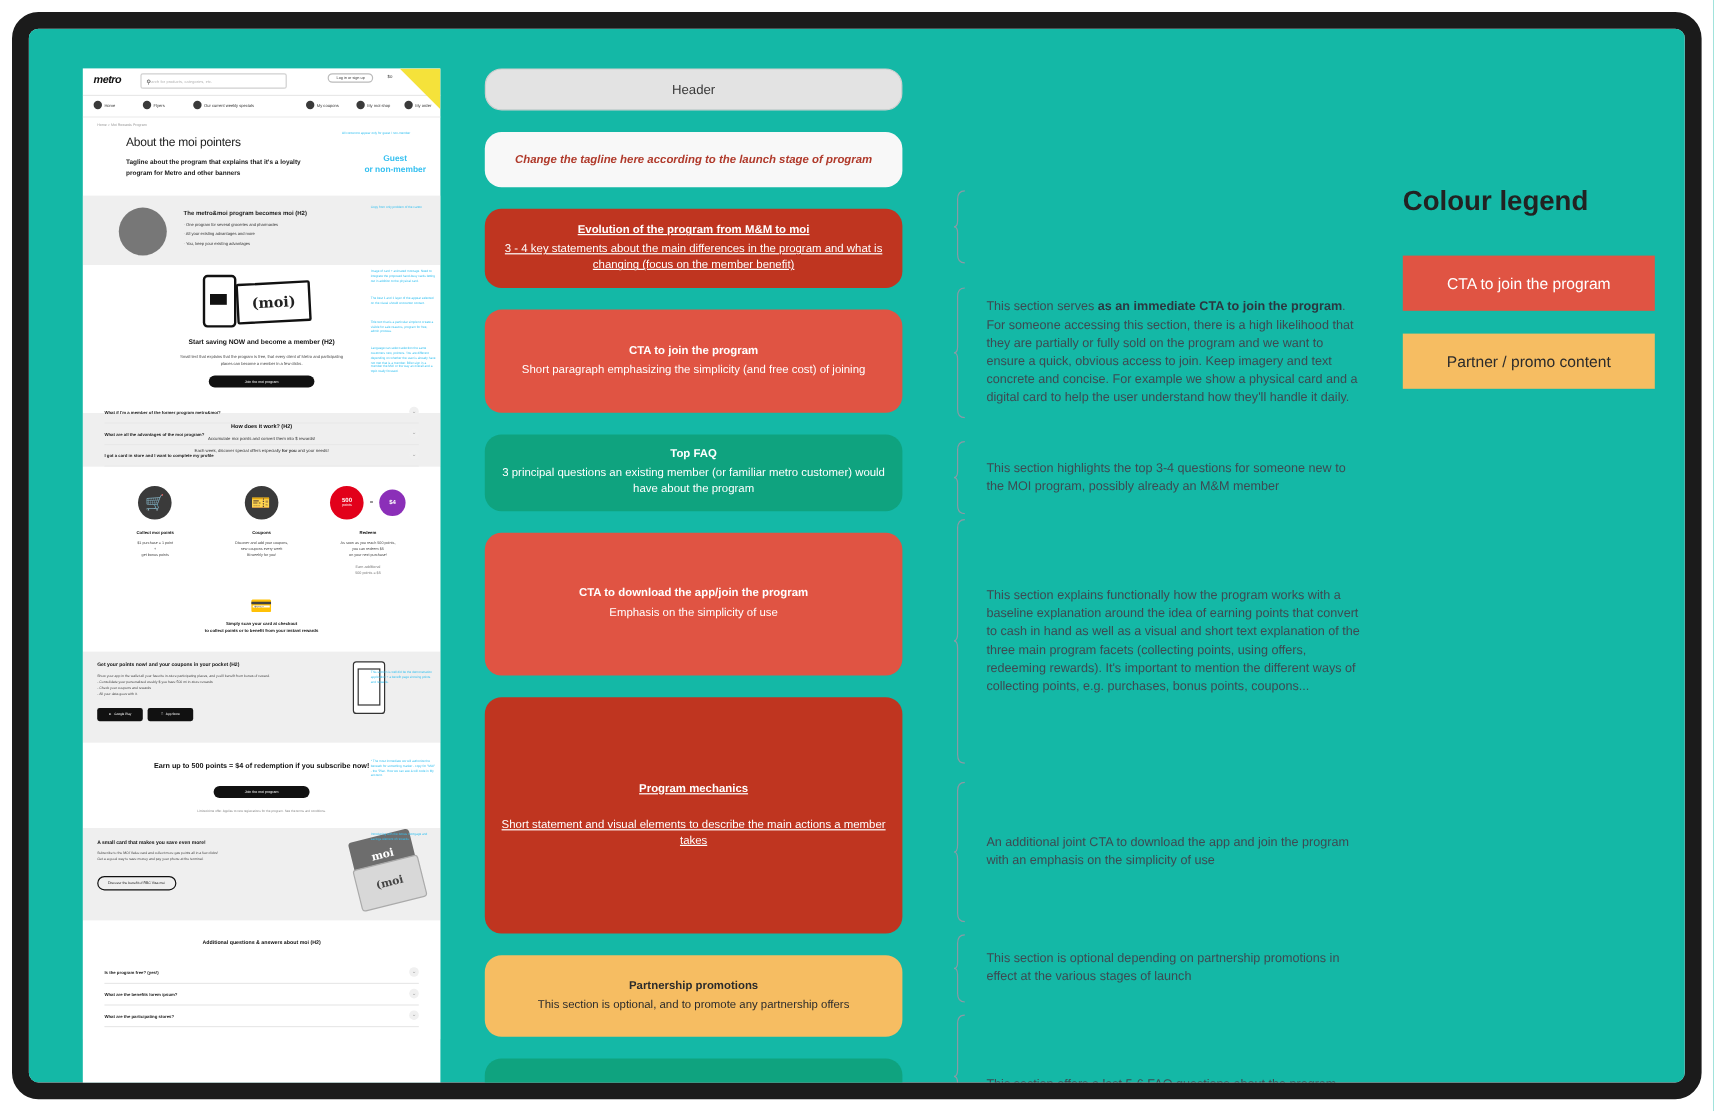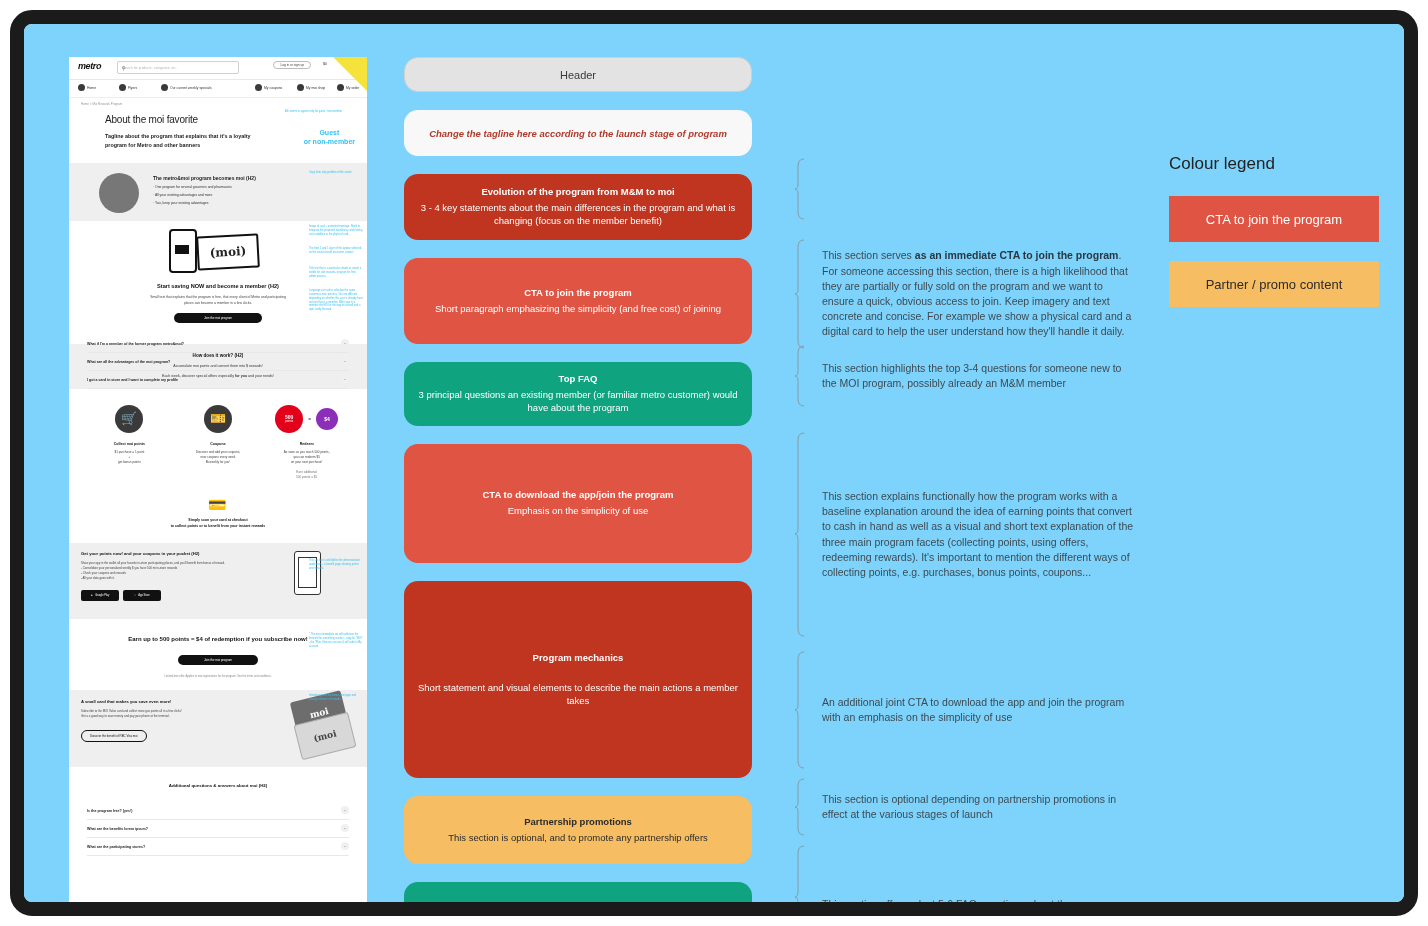--- a/index.html
+++ b/index.html
@@ -11,21 +11,21 @@
   }
   .frame{
     position:absolute;left:10px;top:10px;
     width:1408px;height:906px;
     box-sizing:border-box;
     border:14px solid #1b1b1b;
     border-radius:22px;
     background:#d9e6ed;
     overflow:hidden;
   }
-  .canvas{position:absolute;inset:0;background:#7dd3fc;}
+  .canvas{position:absolute;inset:0;background:#14b8a6;}
 
   
   .mockup{
     position:absolute;left:45px;top:33px;
     width:298px;height:861px;
     background:#ffffff;
     overflow:hidden;
     font-family:"Liberation Sans", sans-serif;
     color:#222;
   }
@@ -109,35 +109,35 @@
   .mk-s9{background:#fff;padding:16px 0 10px;}
   .mk-s9 h3{text-align:center;margin:0 0 14px;font-size:4.4px;font-weight:bold;color:#111;}
 
   
   .center{position:absolute;left:380px;top:33px;width:348px;}
   .blk{box-sizing:border-box;width:100%;margin-bottom:18px;text-align:center;display:flex;flex-direction:column;align-items:center;justify-content:center;padding:8px 8px;border-radius:14px;}
   .blk .t{font-weight:bold;font-size:9.5px;line-height:1.35;}
   .blk .s{font-size:9.5px;line-height:1.4;margin-top:2px;}
   .blk-header{background:#e3e3e3;border:1px solid #cfcfcf;height:35px;color:#3a3a3a;font-size:11px;}
   .blk-tagline{background:#f8f8f8;height:46px;color:#b03a2b;font-weight:bold;font-style:italic;font-size:9.5px;}
-  .blk-darkred{background:#bf3520;color:#fff;}
+  .blk-darkred{background:#bf3520;color:#fff;text-decoration:underline;}
   .blk-red{background:#e05443;color:#fff;}
   .blk-green{background:#0fa37f;color:#fff;}
   .blk-orange{background:#f6bd62;color:#2b2b2b;}
 
   
   .notes{position:absolute;left:770px;top:33px;width:340px;}
   .note{position:absolute;display:flex;align-items:center;}
   .brace{width:14px;flex:0 0 14px;align-self:stretch;}
   .note p{margin:0;font-size:10.5px;line-height:1.45;color:#3d4a52;padding-left:14px;}
   .note p b{font-weight:bold;color:#2b3740;}
 
   
   .legend{position:absolute;left:1145px;top:130px;width:210px;}
-  .legend h2{margin:0 0 22px;font-size:17px;font-weight:400;color:#222;}
+  .legend h2{margin:0 0 32px;font-size:23px;font-weight:700;color:#222;}
   .lg{height:46px;margin-bottom:19px;display:flex;align-items:center;justify-content:center;font-size:13px;}
   .lg-darkred{background:#bf3520;color:#fff;}
   .lg-red{background:#e05443;color:#fff;}
   .lg-green{background:#0fa37f;color:#fff;}
   .lg-orange{background:#f6bd62;color:#2b2b2b;}
 </style>
 </head>
 <body>
 
 <div class="frame">
@@ -181,21 +181,21 @@
             <i class="mk-dot"></i>
             <span>My order</span>
           </div>
     </div>
 
     <div class="mk-corner"></div>
 
     <div class="mk-breadcrumb">Home &gt; Moi Rewards Program</div>
 
     <div class="mk-hero">
-      <div class="mk-h1">About the moi favorite</div>
+      <div class="mk-h1">About the moi pointers</div>
       <div class="mk-tag">Tagline about the program that explains that it's a loyalty program for Metro and other banners</div>
       <div class="mk-guest">
         <div>Guest</div>
         <div>or non-member</div>
       </div>
       <div class="mk-note" style="right:12px;top:4px;width:70px">All content to appear only for guest / non-member</div>
     </div>
 
     <div class="mk-s2">
       <div class="mk-circle"></div>
@@ -388,21 +388,21 @@
           </svg>
     </div>
 
     <div class="note" style="top:182px;height:110px">
       <svg class="brace" viewBox="0 0 14 110" preserveAspectRatio="none">
             <path d="M10 1 Q4 1 4 8 L4 50 Q4 55 1 55 Q4 55 4 60 L4 102 Q4 109 10 109" fill="none" stroke="#8a9aa5" stroke-width="1"></path>
           </svg>
       <p><span>This section serves </span><b>as an immediate CTA to join the program</b><span>. For someone accessing this section, there is a high likelihood that they are partially or fully sold on the program and we want to ensure a quick, obvious access to join.  Keep imagery and text concrete and concise. For example we show a physical card and a digital card to help the user understand how they'll handle it daily.</span></p>
     </div>
 
-    <div class="note" style="top:288px;height:62px">
+    <div class="note" style="top:310px;height:62px">
       <svg class="brace" viewBox="0 0 14 62" preserveAspectRatio="none">
             <path d="M10 1 Q4 1 4 8 L4 26 Q4 31 1 31 Q4 31 4 36 L4 54 Q4 61 10 61" fill="none" stroke="#8a9aa5" stroke-width="1"></path>
           </svg>
       <p>This section highlights the top 3-4 questions for someone new to the MOI program, possibly already an M&amp;M member</p>
     </div>
 
     <div class="note" style="top:375px;height:205px">
       <svg class="brace" viewBox="0 0 14 205" preserveAspectRatio="none">
             <path d="M10 1 Q4 1 4 8 L4 96 Q4 102 1 102 Q4 102 4 108 L4 197 Q4 204 10 204" fill="none" stroke="#8a9aa5" stroke-width="1"></path>
           </svg>

